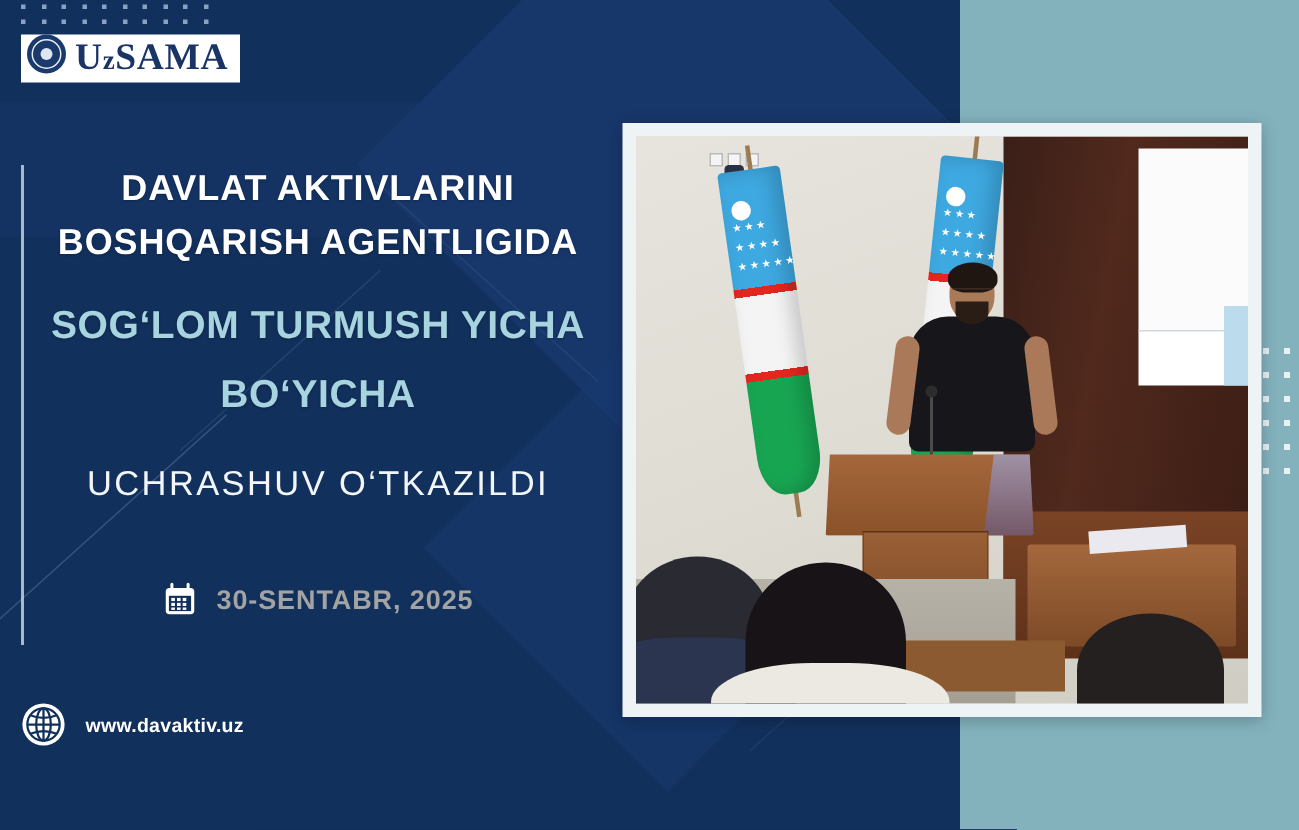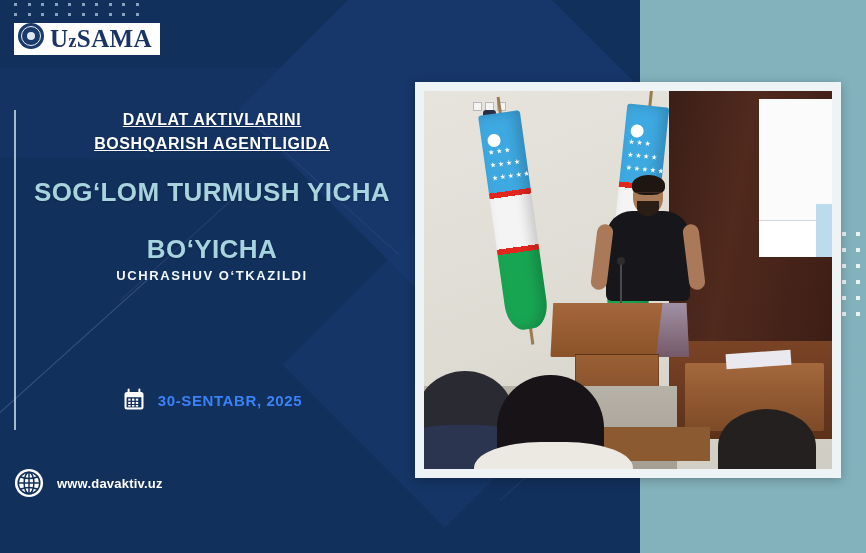--- a/index.html
+++ b/index.html
@@ -110,49 +110,49 @@
     line-height:32px; margin-left:6px;
   }
   .logo-text .sm { font-size:18px; }
 
   
   .headline {
     position:absolute; left:32px; top:108px;
     width:360px; text-align:center;
   }
   .h-top {
-    font-size:16px; font-weight:800;
+    font-size:24px; font-weight:800;
     color:#ffffff; line-height:1.48;
     letter-spacing:.6px;
     font-stretch:condensed;
     text-shadow:0 1px 2px rgba(0,0,0,.25);
-    text-decoration:underline;
   }
   .h-main {
     margin-top:18px;
     font-size:26px; font-weight:800;
     color:#a8d4e0; line-height:1.48;
     letter-spacing:.4px;
     text-shadow:0 1px 2px rgba(0,0,0,.25);
   }
   .h-sub {
-    font-size:13px; font-weight:700;
+    margin-top:28px;
+    font-size:23px; font-weight:400;
     color:#f2f6fb; letter-spacing:1.6px;
   }
 
   
   .date-row {
     position:absolute; left:32px; top:388px;
     width:360px;
     display:flex; align-items:center; justify-content:center;
     gap:12px;
   }
   .cal-icon { width:24px; height:24px; flex:0 0 auto; }
   .date-text {
-    font-size:15px; font-weight:700; color:#3b82f6;
+    font-size:18px; font-weight:700; color:#a3a3a3;
     letter-spacing:.6px;
   }
 
   
   .contacts {
     position:absolute; left:14px; top:468px;
     display:flex; flex-direction:column; gap:14px;
   }
   .contact {
     display:flex; align-items:center; gap:13px;
@@ -409,21 +409,21 @@
 
   <div class="logo-wrap">
     <div class="emblem"></div>
     <div class="logo-text">U<span class="sm">z</span>SAMA</div>
   </div>
 
   <div class="headline">
     <div class="h-top">DAVLAT AKTIVLARINI</div>
     <div class="h-top">BOSHQARISH AGENTLIGIDA</div>
     <div class="h-main">SOG‘LOM TURMUSH YICHA</div>
-    <div class="h-main" style="margin-top:18px">BO‘YICHA</div>
+    <div class="h-main" style="margin-top:7px">BO‘YICHA</div>
     <div class="h-sub">UCHRASHUV O‘TKAZILDI</div>
   </div>
 
   <div class="date-row">
     <span class="cal-icon">
       <svg viewBox="0 0 24 24" width="24" height="24">
         <rect x="2.5" y="4" width="19" height="17.5" rx="2.5" fill="#ffffff"></rect>
         <rect x="4.6" y="9.2" width="14.8" height="10.2" fill="#12305c"></rect>
         <path d="M6.6 1.5v4M17.4 1.5v4" stroke="#ffffff" stroke-width="2" stroke-linecap="round" fill="none"></path>
         <g fill="#ffffff">

